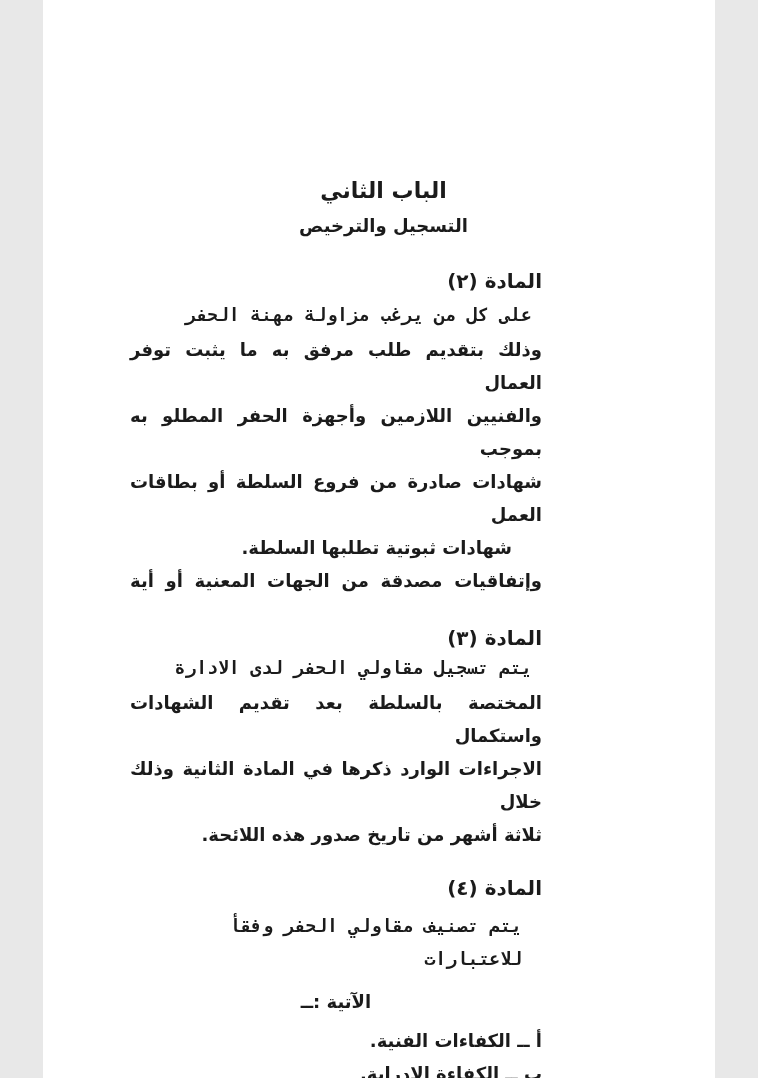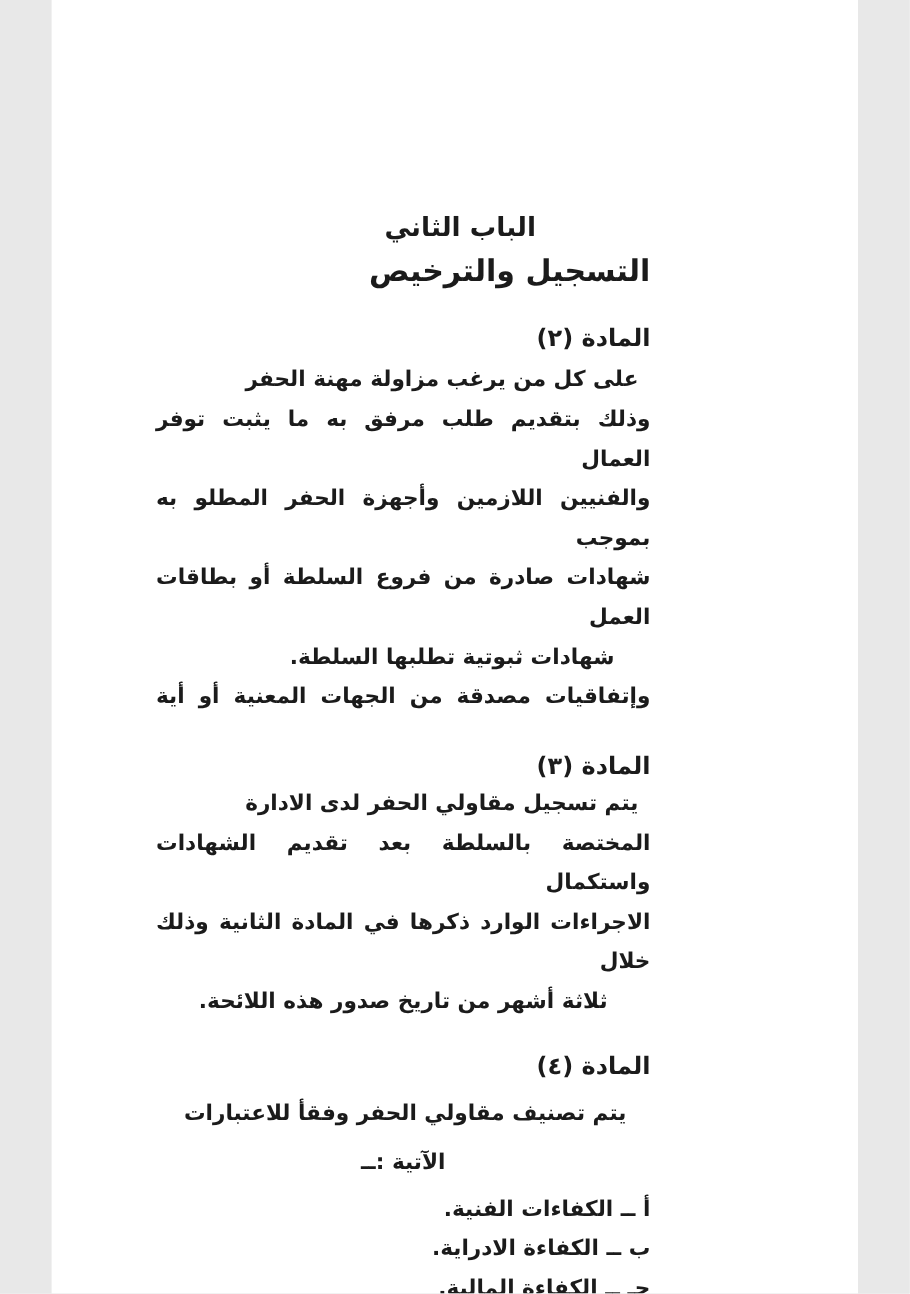--- a/index.html
+++ b/index.html
@@ -25,24 +25,25 @@
     width: 412px;
   }
   .chapter-title {
     font-size: 22px;
     font-weight: 700;
     line-height: 30px;
     text-align: center;
     margin-left: 95px;
   }
   .chapter-subtitle {
-    font-size: 25px;
+    font-size: 18px;
     font-weight: 700;
     line-height: 36px;
     margin-top: 2px;
+    text-align: center;
     margin-left: 95px;
   }
   .article-heading {
     font-size: 20px;
     font-weight: 700;
     line-height: 30px;
     text-align: right;
     margin-left: 95px;
   }
   .heading-2 { margin-top: 22px; }
@@ -58,27 +59,28 @@
   .para-4 { margin-top: 8px; }
   .line { min-height: 33px; }
   .line.full {
     text-align: justify;
     text-align-last: justify;
     text-justify: inter-word;
   }
   .line.first {
     text-align: right;
     margin-right: 10px;
+    font-family: Liberation Mono, monospace;
   }
   .line.indent20 { margin-right: 20px; }
   .line.last-right {
     text-align: right;
     margin-right: 30px;
   }
-  .line.flush-left { text-align: center; }
+  .line.flush-left { text-align: right; }
   .line.flush-right { text-align: center; }
   .line.atiya { margin-top: 8px; }
   .criteria-list {
     margin-top: 6px;
     font-size: 18px;
     font-weight: 700;
     line-height: 33px;
   }
   .criteria-item { text-align: right; }
   .page-number {

